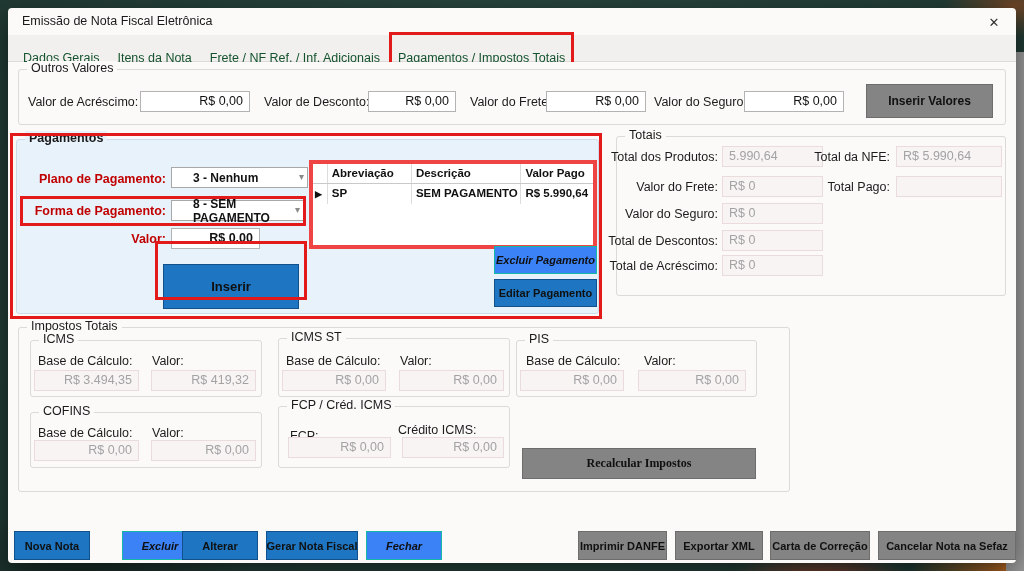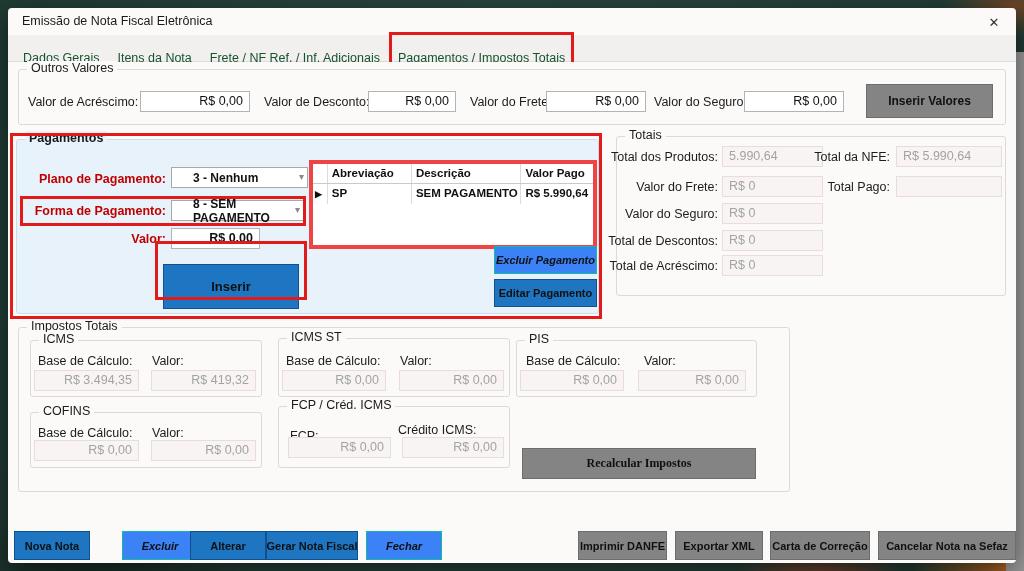--- a/index.html
+++ b/index.html
@@ -205,21 +205,21 @@
   </div>
   <span class="lbl" style="left:282px; top:421px;">FCP:</span>
   <div class="dfield ta-r" style="left:280px; top:429px; width:103px;">R$ 0,00</div>
   <span class="lbl" style="left:390px; top:415px;">Crédito ICMS:</span>
   <div class="dfield ta-r" style="left:394px; top:429px; width:102px;">R$ 0,00</div>
 
   <div class="btn btn-gray" style="left:514px; top:440px; width:234px; height:31px;font-family:Liberation Serif, serif;">Recalcular Impostos</div>
 
   <div class="btn btn-blue footer-btn" style="left:6px;   width:76px;">Nova Nota</div>
   <div class="btn btn-red  footer-btn" style="left:90px;  width:76px;margin-left:24px;">Excluir</div>
-  <div class="btn btn-blue footer-btn" style="left:174px; width:76px;margin-left:8px;">Alterar</div>
+  <div class="btn btn-blue footer-btn" style="left:174px; width:76px;">Alterar</div>
   <div class="btn btn-blue footer-btn" style="left:258px; width:92px;">Gerar Nota Fiscal</div>
   <div class="btn btn-red  footer-btn" style="left:358px; width:76px;">Fechar</div>
   <div class="btn btn-gray footer-btn" style="left:570px; width:89px;">Imprimir DANFE</div>
   <div class="btn btn-gray footer-btn" style="left:762px; width:100px;">Carta de Correção</div>
   <div class="btn btn-gray footer-btn" style="left:667px; width:88px;">Exportar XML</div>
   <div class="btn btn-gray footer-btn" style="left:870px; width:138px;">Cancelar Nota na Sefaz</div>
 
   <div class="annotation" style="left:2px; top:125px; width:592px; height:186px;"></div>
   <div class="annotation" style="left:12px; top:188px; width:286px; height:30px;"></div>
   <div class="annotation" style="left:147px; top:233px; width:152px; height:59px;"></div>

